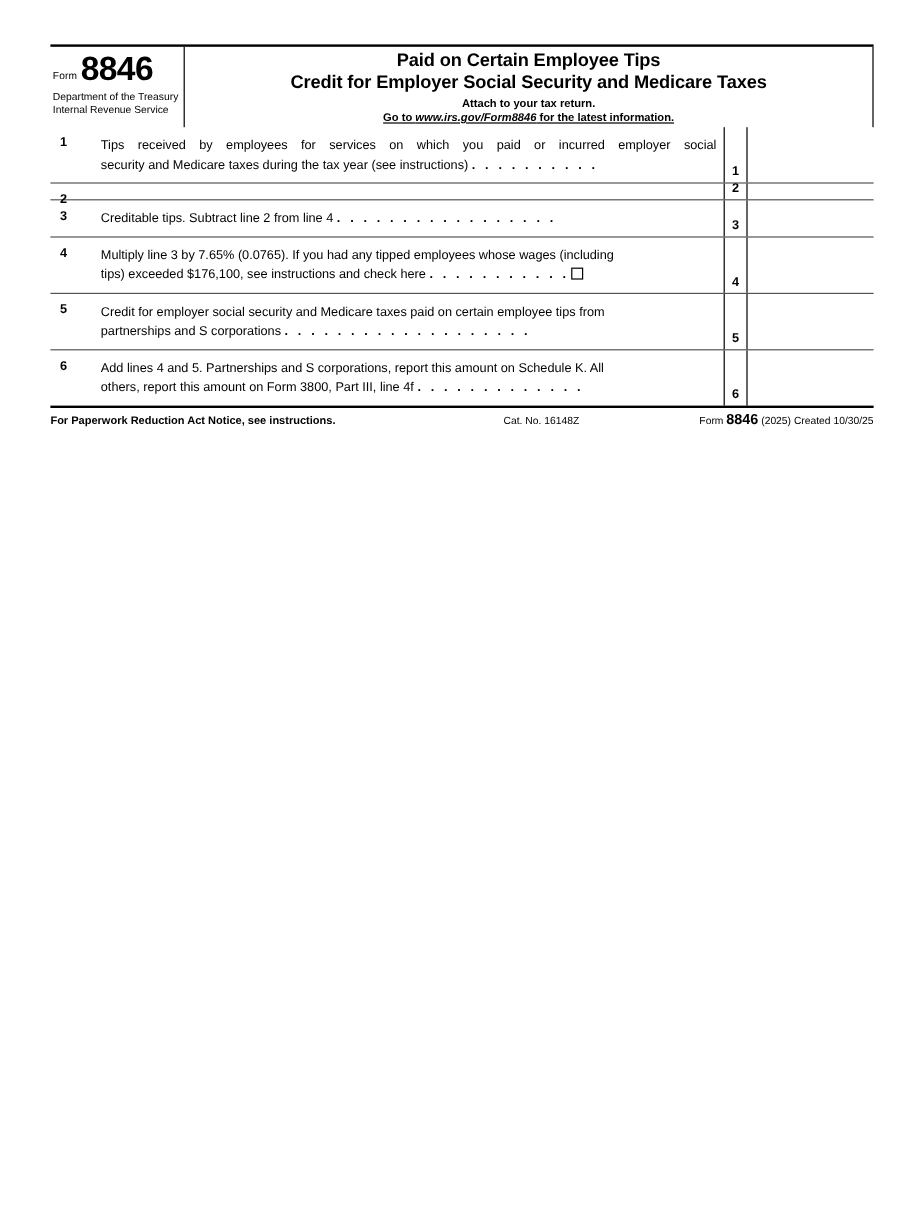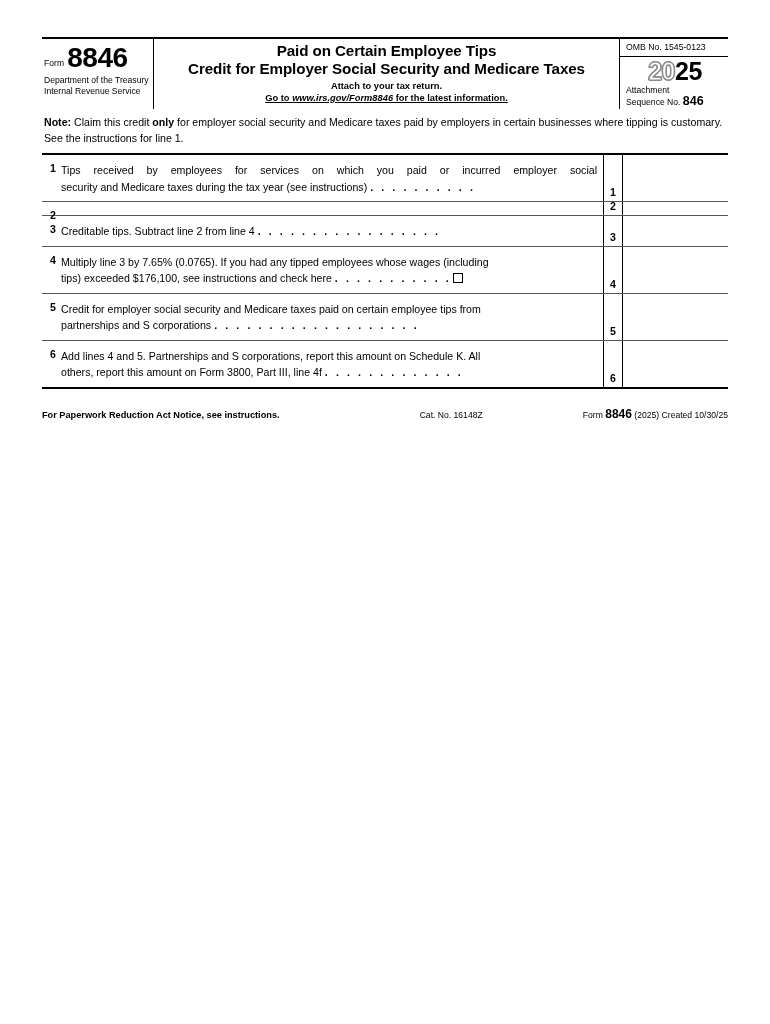--- a/index.html
+++ b/index.html
@@ -177,21 +177,21 @@
     border-right: 1px solid #000;
   }
   .ln-num {
     position: absolute;
     left: 8px;
     top: 7px;
     font-size: 10.6px;
     font-weight: bold;
   }
   .ln-body {
-    margin-left: 19px;
+    margin-left: 42px;
     font-size: 10.6px;
     line-height: 16.5px;
   }
   .ln-body .just {
     text-align: justify;
     text-align-last: justify;
   }
   .leader {
     letter-spacing: 2.6px;
     font-weight: bold;
@@ -230,21 +230,21 @@
     background: #555;
     width: 100%;
   }
 
   .bodywrap { border-bottom: 2px solid #000; }
 
   
   .footer {
     display: flex;
     align-items: baseline;
-    padding-top: 18px;
+    padding-top: 2px;
     font-size: 9.2px;
   }
   .foot-left {
     font-weight: bold;
     flex: 0 0 auto;
   }
   .foot-mid {
     flex: 1 1 auto;
     text-align: center;
     font-size: 8.6px;
@@ -281,36 +281,23 @@
 
     <div class="hdr-mid">
       <div class="title-main">Paid on Certain Employee Tips</div>
       <div class="title-main">Credit for Employer Social Security and Medicare Taxes</div>
       <div class="title-sub1">Attach to your tax return.</div>
       <div class="title-sub2">
         <span>Go to </span><span class="ital">www.irs.gov/Form8846</span><span> for the latest information.</span>
       </div>
     </div>
 
-    <div class="hdr-right">
-      <div class="omb">OMB No. 1545-0123</div>
-      <div class="yearbox">
-        <div class="year"><span class="hollow">20</span><span>25</span></div>
-        <div class="attach">
-          <div>Attachment</div>
-          <div><span>Sequence No.</span> <span class="seqno">846</span></div>
-        </div>
-      </div>
-    </div>
   </div>
 
 
-  <div class="note">
-    <b>Note:</b><span> Claim this credit </span><b>only</b><span> for employer social security and Medicare taxes paid by employers in certain businesses where tipping is customary. See the instructions for line 1.</span>
-  </div>
 
   <div class="bodywrap">
 
     <div class="line">
       <div class="line-text">
         <span class="ln-num">1</span>
         <div class="ln-body">
           <div class="just">Tips received by employees for services on which you paid or incurred employer social</div>
           <div><span>security and Medicare taxes during the tax year (see instructions)</span> <span class="leader">. . . . . . . . . .</span></div>
         </div>

